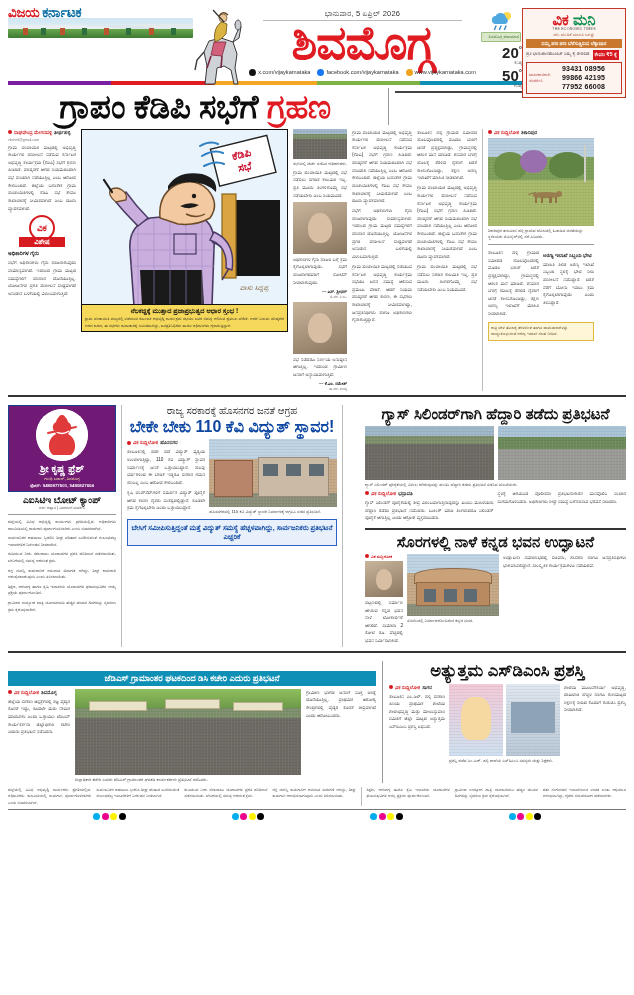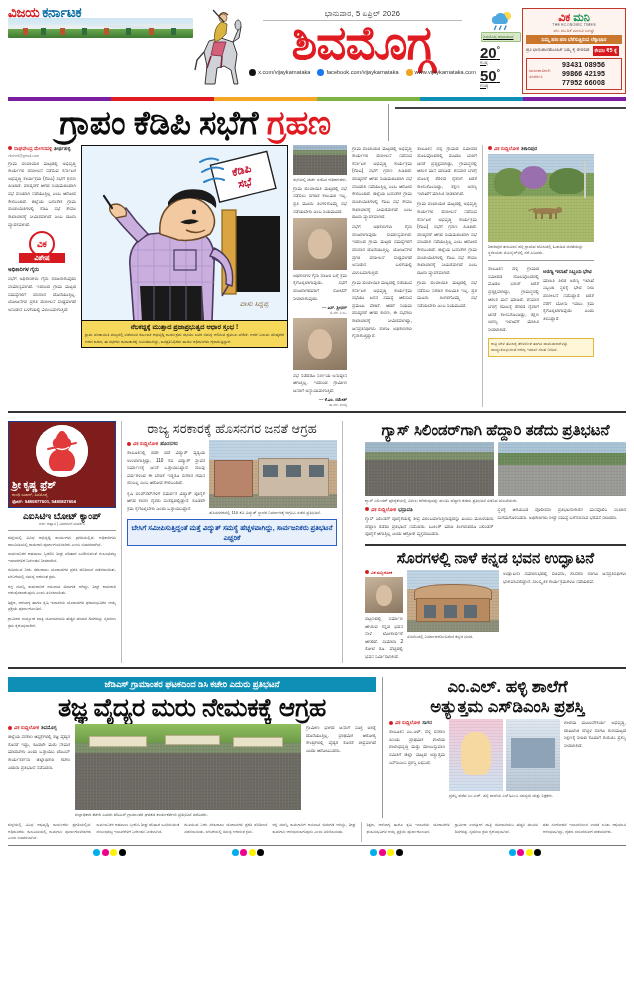--- a/index.html
+++ b/index.html
@@ -5,21 +5,21 @@
   * { box-sizing: border-box; margin: 0; padding: 0; }
   html, body {
     width: 634px; height: 995px;
     background: #ffffff;
     font-family: "Liberation Sans", "DejaVu Sans", sans-serif;
     overflow: hidden;
   }
   .page { position: relative; width: 634px; height: 995px; background: #fff; padding: 0; }
 
   
-  .masthead { position: relative; height: 96px; padding: 6px 8px 0 8px; display: flex; align-items: flex-start; }
+  .masthead { position: relative; height: 80px; padding: 6px 8px 0 8px; display: flex; align-items: flex-start; }
   .mh-left { width: 185px; position: relative; }
   .vk-brand { display: flex; align-items: baseline; gap: 3px; line-height: 1; }
   .vk-red { color: #d61a1f; font-size: 13.5px; font-weight: bold; letter-spacing: -0.3px; }
   .vk-black { color: #0369a1; font-size: 13.5px; font-weight: bold; letter-spacing: -0.3px; }
   .namma { font-size: 44px; font-weight: bold; color: #0a0a0a; line-height: 0.95; letter-spacing: -1px; margin-top: 1px; }
   .mh-scenery { height: 20px; margin-top: -2px; position: relative; overflow: hidden; border-radius: 1px; }
   .sc-sky { position: absolute; inset: 0; background: linear-gradient(#cfe6f2, #eef6fa); }
   .sc-hill { position: absolute; bottom: 6px; left: 0; right: 0; height: 13px;
     background: radial-gradient(ellipse at 20% 100%, #e9eef0 0 40%, transparent 41%),
                 radial-gradient(ellipse at 55% 100%, #dde6ea 0 38%, transparent 39%),
@@ -34,29 +34,29 @@
   .dateline { text-align: center; font-size: 7.5px; color: #333; padding: 3px 0 1px; letter-spacing: 0.2px; }
   .dateline-rule { height: 1px; background: #bbb; margin: 0 18px 2px; }
   .shivamogga { font-size: 47px; font-weight: bold; color: #e01b22; line-height: 0.95; text-align: center; letter-spacing: -1px; margin-top: -2px; }
   .socials { display: flex; gap: 7px; align-items: center; justify-content: center; margin-top: 3px; font-size: 5.6px; color: #333; }
   .socials span { display: flex; align-items: center; gap: 2px; white-space: nowrap; }
   .sico { width: 7px; height: 7px; border-radius: 50%; display: inline-block; flex: none; }
   .sico.x { background: #111; }
   .sico.fb { background: #1877f2; }
   .sico.web { background: #f0a31c; }
 
-  .weather { width: 42px; text-align: left; padding-top: 4px; flex: none; text-decoration: underline; }
+  .weather { width: 42px; text-align: right; padding-top: 4px; flex: none; }
   .w-cloud { width: 26px; height: 20px; margin: 0 auto; position: relative; }
   .w-badge { font-size: 4.4px; background: #d9e8c9; color: #2c5d1a; border: 1px solid #9cc080; padding: 1px 1px; margin: 2px 1px 0; line-height: 1.25; border-radius: 1px; }
   .w-temp { font-size: 15px; font-weight: bold; color: #222; line-height: 1; margin-top: 3px; }
   .w-temp sup { font-size: 8px; }
   .w-lbl { font-size: 4.6px; color: #555; }
 
   .vkmoney { width: 104px; border: 1.4px solid #c0392b; background: #fdf3ef; padding: 3px; flex: none; margin-top: 2px; }
-  .vkm-logo { text-align: center; font-size: 11px; font-weight: bold; color: #0e8f4f; line-height: 1; }
+  .vkm-logo { text-align: center; font-size: 15px; font-weight: bold; color: #0e8f4f; line-height: 1; }
   .vkm-logo .r { color: #d61a1f; }
   .vkm-et { font-size: 3.6px; color: #555; text-align: center; letter-spacing: 0.2px; }
   .vkm-sub { font-size: 4.4px; color: #a0522d; text-align: center; margin-top: 1px; }
   .vkm-band { background: #c9772c; color: #fff; font-size: 5px; text-align: center; padding: 1px 0; margin: 2px 0; font-weight: bold; }
   .vkm-body { font-size: 4.6px; color: #333; line-height: 1.5; display: flex; gap: 2px; align-items: center; }
   .vkm-chip { background: #d61a1f; color: #fff; font-size: 5px; padding: 1px 2px; white-space: nowrap; font-weight: bold; }
   .vkm-phones { border: 1px solid #c0392b; margin-top: 2px; display: flex; align-items: center; }
   .vkm-plabel { font-size: 4.4px; color: #b03030; padding: 0 2px; line-height: 1.4; width: 33px; }
   .vkm-nums { font-size: 7px; font-weight: bold; color: #111; line-height: 1.35; padding: 1px 2px; letter-spacing: 0.2px; }
 
@@ -115,42 +115,42 @@
     background-image: repeating-linear-gradient(0deg, rgba(0,0,0,0.05) 0 1px, transparent 1px 3px),
                       repeating-linear-gradient(90deg, rgba(255,255,255,0.05) 0 1px, transparent 1px 3px); }
   .leopard { position: absolute; left: 38%; top: 58%; width: 34%; height: 16%; }
   .leopard .bodyp { position: absolute; inset: 24% 14% 34% 14%; background: #9a7d4e; border-radius: 42% 45% 40% 40%; }
   .leopard .head { position: absolute; right: 6%; top: 16%; width: 18%; height: 42%; background: #9a7d4e; border-radius: 45%; }
   .leopard .tail { position: absolute; left: 0; top: 30%; width: 22%; height: 5%; background: #8d7246; border-radius: 3px; transform: rotate(-16deg); }
   .leopard i { position: absolute; bottom: 0; width: 7%; height: 38%; background: #8d7246; }
 
   
   .blockB { display: flex; gap: 5px; padding: 4px 8px 0; }
-  .ad-krishna { border: 1.5px solid #1a3f8f; background: #7f1d1d; padding: 3px; }
+  .ad-krishna { border: 1.5px solid #1a3f8f; background: #701a75; padding: 3px; text-align: center; }
   .ad-circ { width: 52px; height: 52px; border-radius: 50%; background: #fff; margin: 0 auto; position: relative; overflow: hidden; }
   .ad-krishna .nm { color: #fff; font-size: 10px; font-weight: bold; margin-top: 2px; line-height: 1.1; }
   .ad-krishna .ad1 { color: #ffe9a8; font-size: 4.2px; margin-top: 2px; line-height: 1.4; }
   .ad-krishna .ph { color: #fff; font-size: 4.4px; margin-top: 1px; font-weight: bold; }
   .ad-boat { text-align: center; margin-top: 3px; }
   .ad-boat .t { font-size: 9px; font-weight: bold; color: #111; line-height: 1.15; }
   .ad-boat .s { font-size: 3.8px; color: #444; margin-top: 1px; }
 
   .mid-hl { text-align: center; }
-  .mid-kick { font-size: 13px; color: #222; }
+  .mid-kick { font-size: 10px; color: #222; }
   .mid-title { font-size: 16px; font-weight: bold; color: #0d47a1; line-height: 1.15; margin-top: 1px; }
   .callout { background: #e8f1fb; border: 1px solid #2b5fc4; padding: 3px; font-size: 7px; font-weight: bold; color: #0d47a1; text-align: center; line-height: 1.35; }
 
   .gas-hl { font-size: 15px; font-weight: bold; color: #111; text-align: center; line-height: 1.18; }
   .sorab-hl { font-size: 15px; font-weight: bold; color: #111; text-align: center; line-height: 1.18; }
 
   
   .bottomwrap { padding: 4px 8px 0; display: flex; gap: 6px; }
   .bl { flex: 1; }
   .br { width: 244px; flex: none; border-left: 1px solid #999; padding-left: 6px; }
-  .cyanbar { background: #0e8fb5; color: #fff; font-size: 8.5px; font-weight: bold; text-align: center; padding: 2px 0; line-height: 1.25; }
+  .cyanbar { background: #0e8fb5; color: #fff; font-size: 8.5px; font-weight: bold; text-align: center; padding: 2px 0; line-height: 1.25; margin-top: 10px; }
   .big-hl { text-align: center; font-size: 25px; font-weight: bold; color: #0d0d0d; line-height: 1.1; margin-top: 2px; letter-spacing: -0.4px; }
   .br-hl { text-align: center; font-size: 16.5px; font-weight: bold; color: #111; line-height: 1.18; }
 
   
   .footrule { height: 1px; background: #777; margin: 3px 8px 0; }
   .regmarks { display: flex; justify-content: space-around; padding: 3px 40px 4px; }
   .regmarks .g { display: flex; gap: 1.5px; }
   .regmarks .g i { width: 7px; height: 7px; border-radius: 50%; display: block; }
 
   .tiny { font-size: 4.1px; line-height: 1.55; color: #333; text-align: justify; }
@@ -442,20 +442,21 @@
         <p>ಕುಡಿಯುವ ನೀರು ಸರಬರಾಜು ಯೋಜನೆಗಳ ಪ್ರಗತಿ ಪರಿಶೀಲನೆ ನಡೆಸಲಾಯಿತು. ಬೇಸಿಗೆಯಲ್ಲಿ ಸಮಸ್ಯೆ ಆಗದಂತೆ ಕ್ರಮ.</p>
         <p>ರಸ್ತೆ ದುರಸ್ತಿ ಕಾಮಗಾರಿಗೆ ಅನುದಾನ ಬಿಡುಗಡೆ ಆಗಿದ್ದು, ಶೀಘ್ರ ಕಾಮಗಾರಿ ಆರಂಭಿಸಲಾಗುವುದು ಎಂದು ತಿಳಿಸಲಾಯಿತು.</p>
         <p>ಶಿಕ್ಷಣ, ಆರೋಗ್ಯ ಹಾಗೂ ಕೃಷಿ ಇಲಾಖೆಯ ಯೋಜನೆಗಳ ಫಲಾನುಭವಿಗಳ ಆಯ್ಕೆ ಪ್ರಕ್ರಿಯೆ ಪೂರ್ಣಗೊಂಡಿದೆ.</p>
         <p>ಗ್ರಾಮೀಣ ಉದ್ಯೋಗ ಖಾತ್ರಿ ಯೋಜನೆಯಡಿ ಹೆಚ್ಚಿನ ಮಾನವ ದಿನಗಳನ್ನು ಸೃಜಿಸಲು ಕ್ರಮ ಕೈಗೊಳ್ಳಲಾಗಿದೆ.</p>
       </div>
     </div>
 
     <div style="width:216px;flex:none;border-left:1px solid #bbb;padding-left:5px">
       <div class="mid-hl">
         <div class="mid-kick">ರಾಜ್ಯ ಸರಕಾರಕ್ಕೆ ಹೊಸನಗರ ಜನತೆ ಆಗ್ರಹ</div>
+        <div class="mid-title">ಬೇಕೇ ಬೇಕು 110 ಕೆವಿ ವಿದ್ಯುತ್ ಸ್ಥಾವರ!</div>
       </div>
       <div style="display:flex;gap:4px;margin-top:3px">
         <div style="flex:1">
           <div class="byline">
             <i class="sq"></i>
             <span>ವಿಕ ಸುದ್ದಿಲೋಕ</span>
             <span class="blk">ಹೊಸನಗರ</span>
           </div>
           <div class="body">
               <p>ತಾಲೂಕಿನಲ್ಲಿ ಪದೇ ಪದೆ ವಿದ್ಯುತ್ ವ್ಯತ್ಯಯ ಉಂಟಾಗುತ್ತಿದ್ದು, 110 ಕೆವಿ ವಿದ್ಯುತ್ ಸ್ಥಾವರ ನಿರ್ಮಾಣಕ್ಕೆ ಜನತೆ ಒತ್ತಾಯಿಸಿದ್ದಾರೆ. ಹಲವು ವರ್ಷಗಳಿಂದ ಈ ಬೇಡಿಕೆ ಇದ್ದರೂ ಸರಕಾರ ಗಮನ ಹರಿಸಿಲ್ಲ ಎಂಬ ಆರೋಪ ಕೇಳಿಬಂದಿದೆ.</p>
@@ -535,21 +536,20 @@
       </div>
     </div>
   </div>
 
   <div class="hrule thick" style="margin:4px 8px"></div>
 
   <div class="bottomwrap">
 
     <div class="bl">
       <div class="cyanbar">ಜೆಡಿಎಸ್ ಗ್ರಾಮಾಂತರ ಘಟಕದಿಂದ ಡಿಸಿ ಕಚೇರಿ ಎದುರು ಪ್ರತಿಭಟನೆ</div>
-      <div class="big-hl">ತಜ್ಞ ವೈದ್ಯರ ಮರು ನೇಮಕಕ್ಕೆ ಆಗ್ರಹ</div>
       <div style="display:flex;gap:5px;margin-top:3px">
         <div style="width:62px;flex:none">
           <div class="byline">
             <i class="sq"></i>
             <span>ವಿಕ ಸುದ್ದಿಲೋಕ</span>
             <span class="blk">ಶಿವಮೊಗ್ಗ</span>
           </div>
           <div class="body">
               <p>ಜಿಲ್ಲೆಯ ಸರಕಾರಿ ಆಸ್ಪತ್ರೆಗಳಲ್ಲಿ ತಜ್ಞ ವೈದ್ಯರ ಕೊರತೆ ಇದ್ದು, ಕೂಡಲೇ ಮರು ನೇಮಕ ಮಾಡಬೇಕು ಎಂದು ಒತ್ತಾಯಿಸಿ ಜೆಡಿಎಸ್ ಕಾರ್ಯಕರ್ತರು ಜಿಲ್ಲಾಧಿಕಾರಿ ಕಚೇರಿ ಎದುರು ಪ್ರತಿಭಟನೆ ನಡೆಸಿದರು.</p>
             </div>
@@ -565,21 +565,20 @@
           <div class="cap">ಜಿಲ್ಲಾಧಿಕಾರಿ ಕಚೇರಿ ಎದುರು ಜೆಡಿಎಸ್ ಗ್ರಾಮಾಂತರ ಘಟಕದ ಕಾರ್ಯಕರ್ತರು ಪ್ರತಿಭಟನೆ ನಡೆಸಿದರು.</div>
         </div>
         <div style="width:70px;flex:none" class="body">
             <p>ಗ್ರಾಮೀಣ ಭಾಗದ ಜನರಿಗೆ ಸೂಕ್ತ ಚಿಕಿತ್ಸೆ ದೊರೆಯುತ್ತಿಲ್ಲ. ಪ್ರಾಥಮಿಕ ಆರೋಗ್ಯ ಕೇಂದ್ರಗಳಲ್ಲಿ ವೈದ್ಯರ ಕೊರತೆ ತೀವ್ರವಾಗಿದೆ ಎಂದು ಆರೋಪಿಸಿದರು.</p>
           </div>
       </div>
     </div>
 
     <div class="br">
       <div class="br-hl">
-        <div>ಎಂ.ಎಲ್. ಹಳ್ಳಿ ಶಾಲೆಗೆ</div>
         <div>ಅತ್ಯುತ್ತಮ ಎಸ್‌ಡಿಎಂಸಿ ಪ್ರಶಸ್ತಿ</div>
       </div>
       <div style="display:flex;gap:4px;margin-top:3px">
         <div style="width:56px;flex:none">
           <div class="byline">
             <i class="sq"></i>
             <span>ವಿಕ ಸುದ್ದಿಲೋಕ</span>
             <span class="blk">ಸಾಗರ</span>
           </div>
           <div class="body">

